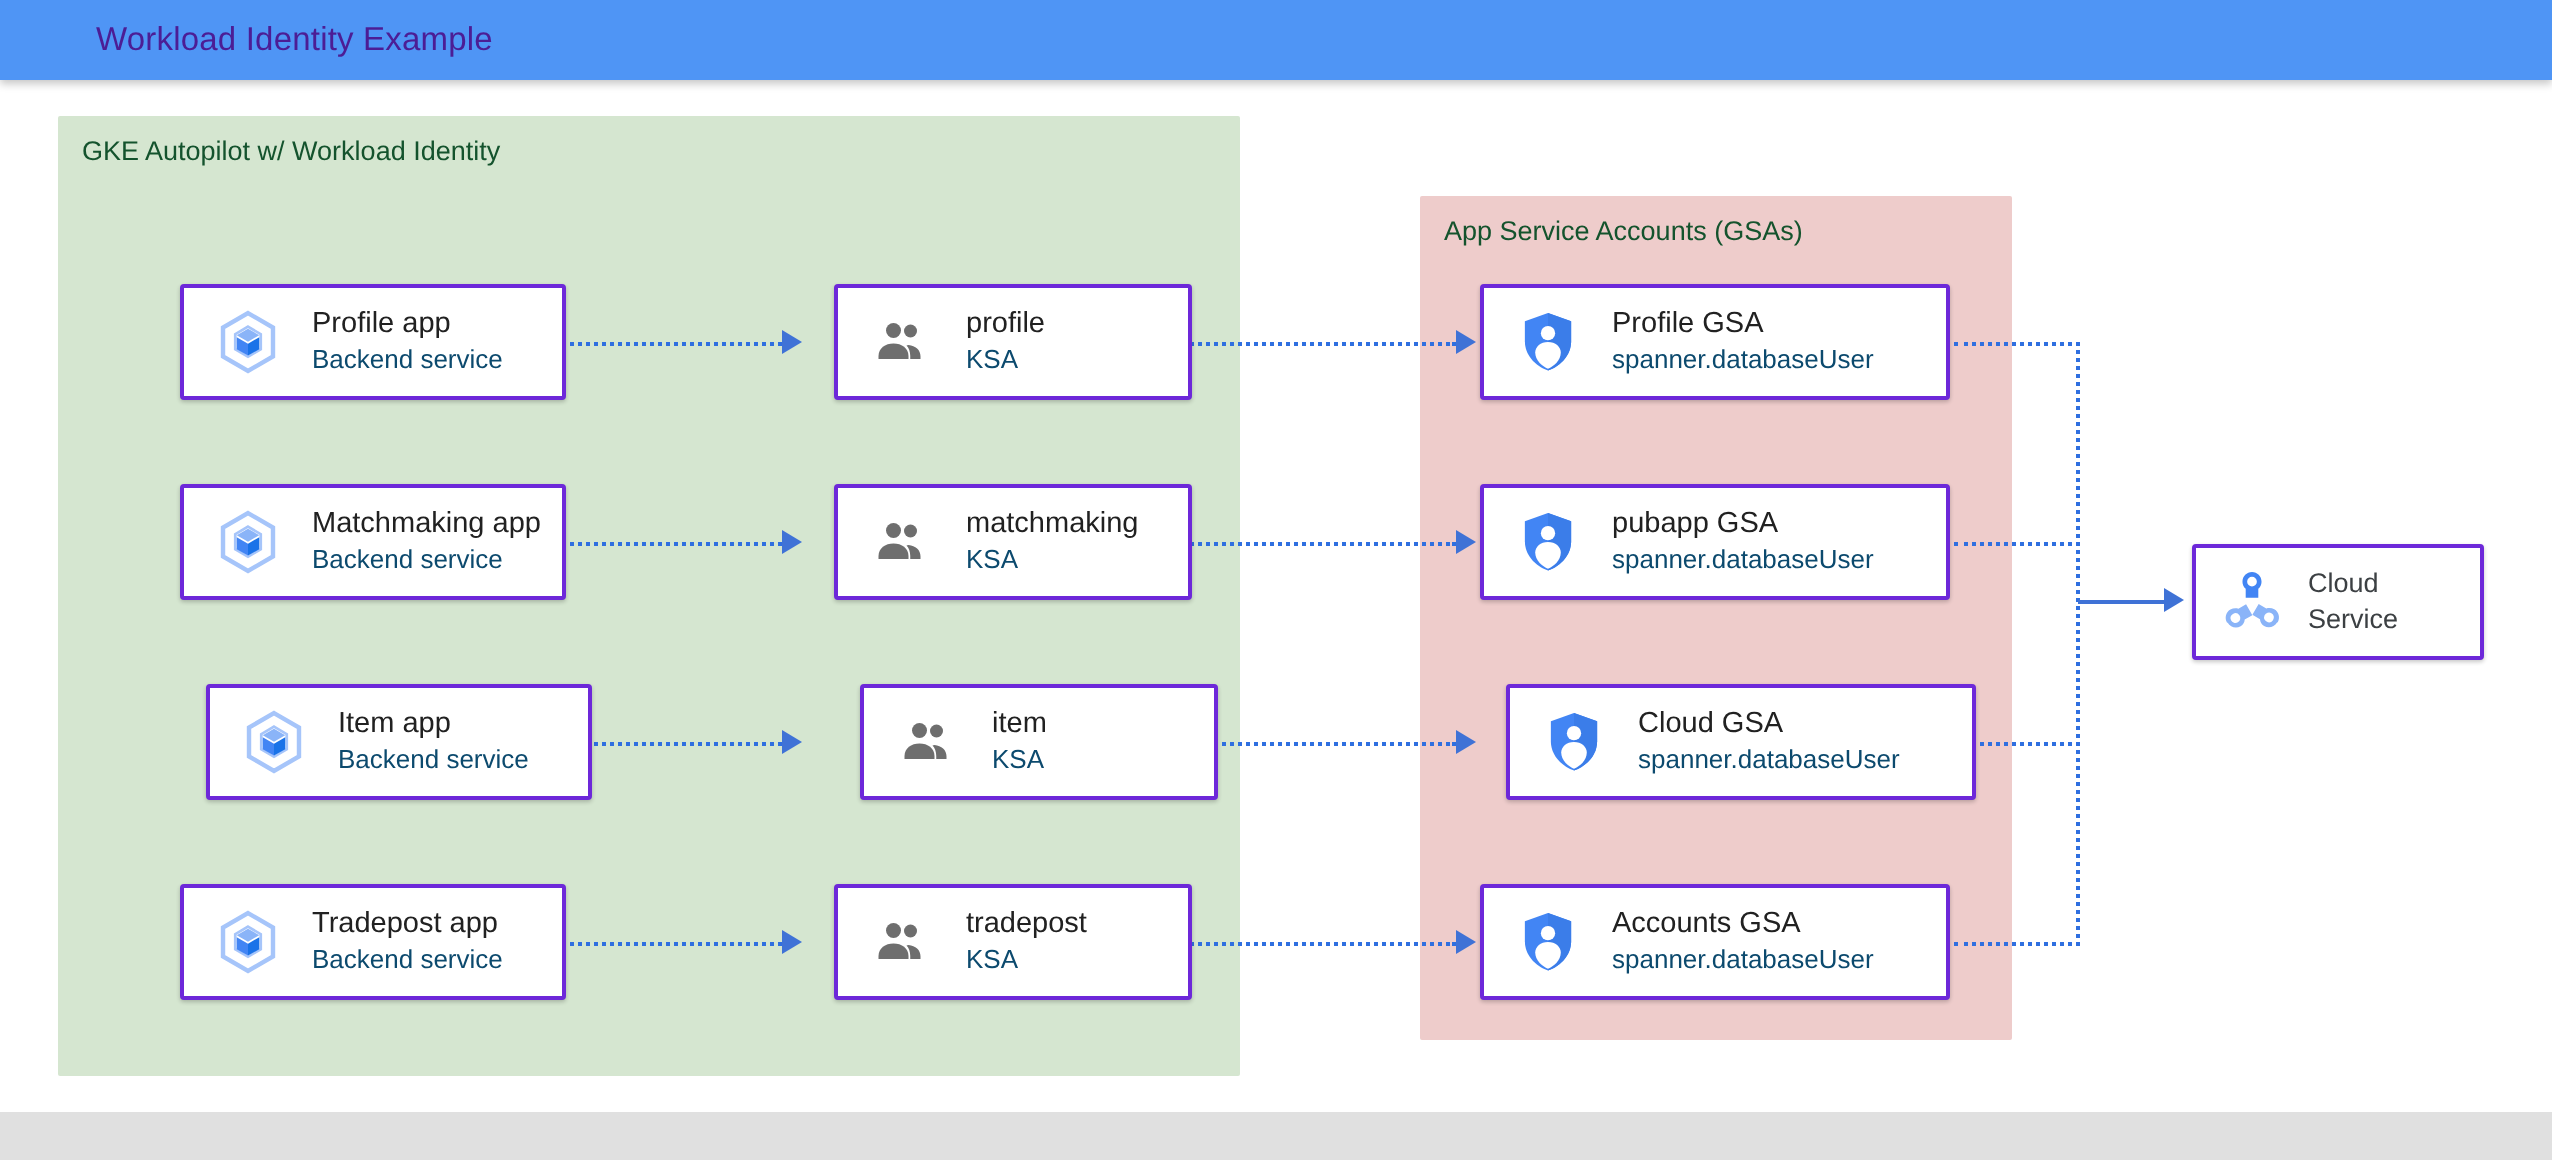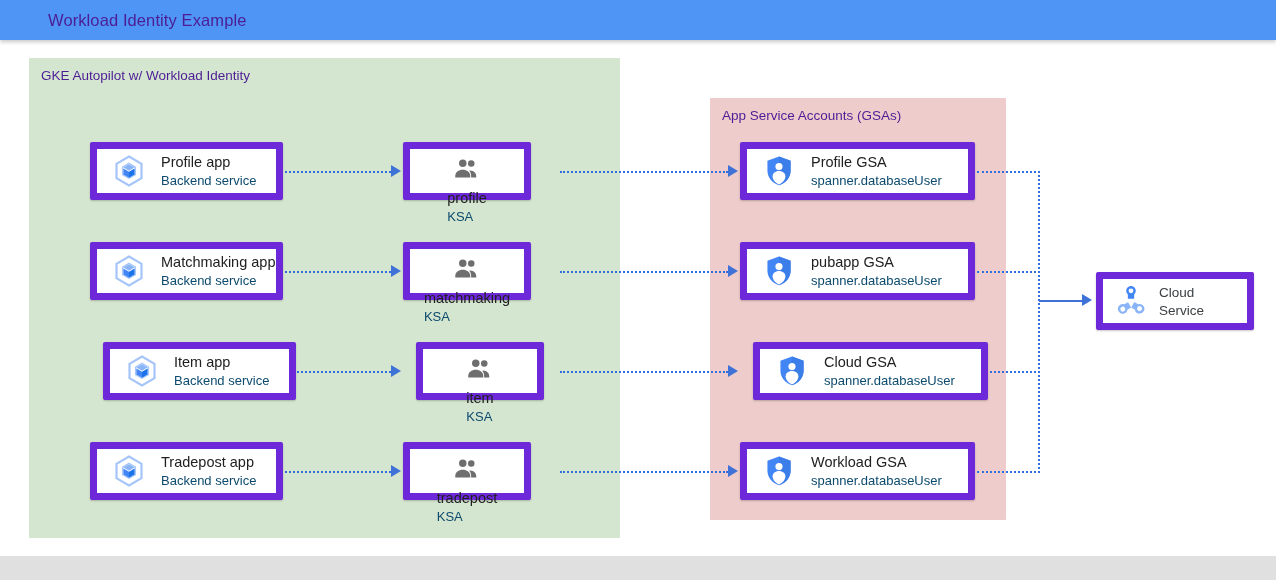--- a/index.html
+++ b/index.html
@@ -23,54 +23,54 @@
   #bottomstrip{
     position:absolute;left:0;top:556px;width:1276px;height:24px;
     background:#e0e0e0;
   }
   
   #canvas{position:absolute;left:0;top:40px;width:1276px;height:516px;background:#fff;}
   
   .group{position:absolute;border-radius:1px;}
   .group > .glabel{
     position:absolute;left:12px;top:10px;
-    font-size:13.5px;color:#4c1d95;white-space:nowrap;
+    font-size:13.5px;color:#14532d;white-space:nowrap;
   }
   #grp-gke{left:29px;top:18px;width:591px;height:480px;background:#d5e6d0;}
   #grp-ksa{left:372px;top:58px;width:218px;height:422px;background:#fdf5df;}
   #grp-gsa{left:710px;top:58px;width:296px;height:422px;background:#eecccb;}
   
   .card{
     position:absolute;background:#ffffff;
-    border:7px solid #6d28d9;border-radius:2px;
+    border:2px solid #6d28d9;border-radius:2px;
     box-shadow:0 1px 2px rgba(0,0,0,.22);
     display:flex;align-items:center;
     box-sizing:border-box;
     z-index:6;
   }
   .card .ico{
     flex:0 0 auto;width:40px;height:40px;margin-left:12px;margin-right:12px;
     display:flex;align-items:center;justify-content:center;
   }
   .card .txt{flex:1 1 auto;min-width:0;overflow:visible;}
   .card .ttl{
     font-size:14.5px;color:#212121;line-height:18px;white-space:nowrap;
   }
   .card .sub{
     font-size:13px;color:#0c4a6e;line-height:17px;white-space:nowrap;
   }
   .card.two-line .txt{padding-bottom:1px;}
   
   .col-app{left:90px;width:193px;height:58px;}
-  .col-ksa{left:403px;width:128px;height:58px;flex-direction:column;}
+  .col-ksa{left:417px;width:179px;height:58px;}
   .col-gsa{left:740px;width:235px;height:58px;}
   .row1{top:102px;} .row2{top:202px;align-items:center;} .row3{top:302px;margin-left:13px;} .row4{top:402px;}
   
   #card-spanner{
-    left:1096px;top:232px;width:158px;height:58px;
+    left:1096px;top:232px;width:146px;height:58px;
   }
   #card-spanner .ico{margin-left:8px;margin-right:8px;}
   #card-spanner .ttl{font-size:13.5px;color:#3c4043;line-height:17px;}
   
   .conn{position:absolute;z-index:4;}
   .dotline{
     position:absolute;height:0;border-top:2px dotted #2f6fe0;
   }
   .dotvert{
     position:absolute;width:0;border-left:2px dotted #2f6fe0;
@@ -320,21 +320,21 @@
   <div class="card two-line col-gsa row4">
     <span class="ico">
       <svg width="30" height="32" viewBox="0 0 24 26">
         <path d="M12 1.2 21.4 4.6v8.1c0 5.4-3.9 9.9-9.4 11.9C6.5 22.6 2.6 18.1 2.6 12.7V4.6z" fill="#4285f4"></path>
         <path d="M12 1.2 21.4 4.6v8.1c0 5.4-3.9 9.9-9.4 11.9z" fill="#3b7de9"></path>
         <circle cx="12" cy="9.4" r="2.9" fill="#ffffff"></circle>
         <path d="M12 13c3 0 5.2 1.9 5.2 4.3 0 1.6-.7 3-1.8 4.2-1 1-2.2 1.8-3.4 2.4-1.2-.6-2.4-1.4-3.4-2.4-1.1-1.2-1.8-2.6-1.8-4.2C6.8 14.9 9 13 12 13z" fill="#ffffff"></path>
       </svg>
     </span>
     <span class="txt">
-      <span class="ttl">Workload GSA</span><br>
+      <span class="ttl">Accounts GSA</span><br>
       <span class="sub">spanner.databaseUser</span>
     </span>
   </div>
 
   <div class="card two-line" id="card-spanner">
     <span class="ico">
       <svg width="36" height="36" viewBox="0 0 40 40">
         <g fill="#4285f4">
           <path d="M20 3.4c2.9 0 5.3 2.4 5.3 5.3 0 1.6-.7 3-1.8 4v4.9h-7v-4.9c-1.1-1-1.8-2.4-1.8-4 0-2.9 2.4-5.3 5.3-5.3zm0 2.6a2.7 2.7 0 1 0 0 5.4 2.7 2.7 0 0 0 0-5.4z"></path>
         </g>

